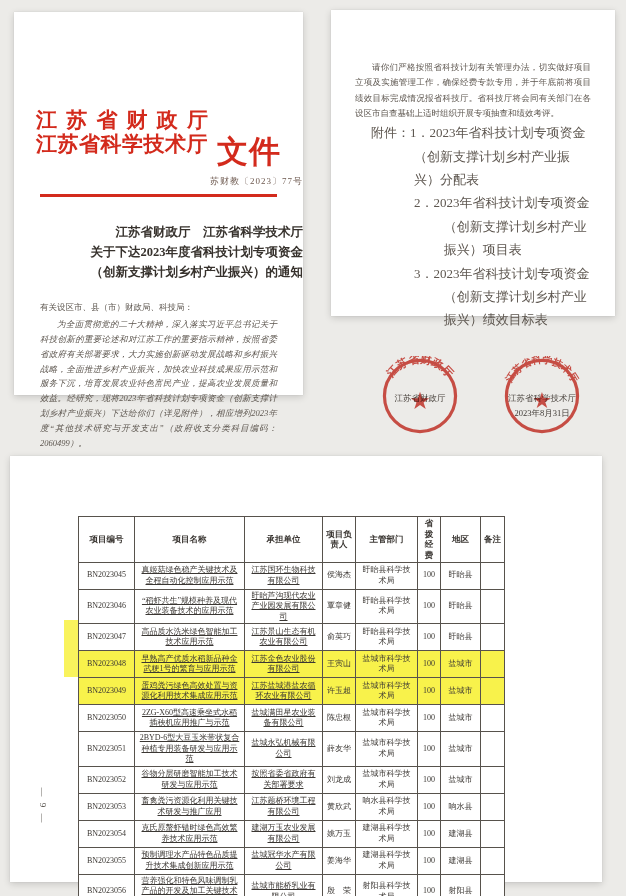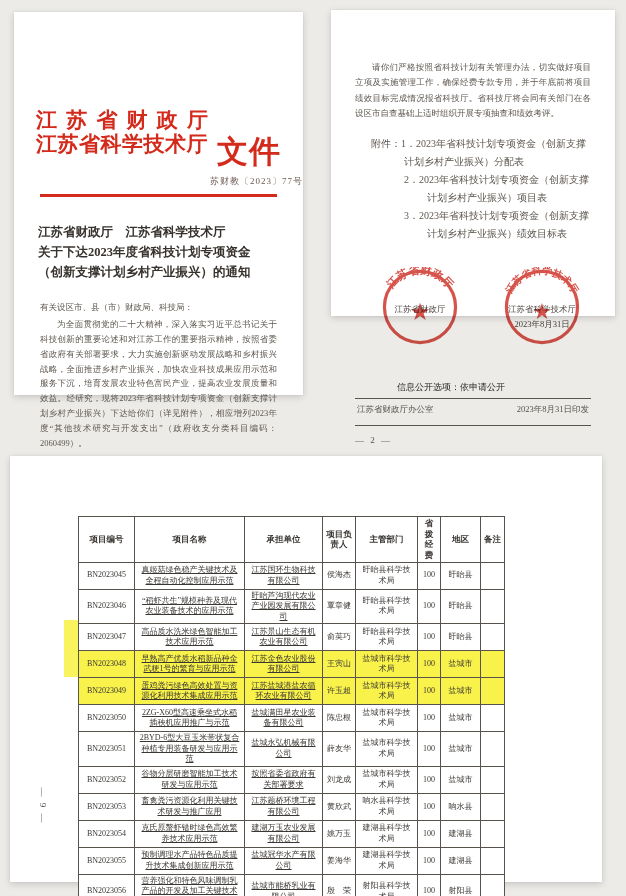--- a/index.html
+++ b/index.html
@@ -11,29 +11,29 @@
   .page3{left:10px;top:456px;width:592px;height:426px;}
 
   
   .gov-header{display:flex;justify-content:center;align-items:center;margin-top:80px;}
   .gov-names{width:172px;color:var(--accent);font-weight:bold;font-size:21px;line-height:1.12;}
   .gov-line1{text-align:justify;text-align-last:justify;}
   .gov-line2{text-align:center;letter-spacing:.5px;}
   .gov-suffix{color:var(--accent);font-weight:bold;font-size:31px;margin-left:9px;letter-spacing:1px;margin-top:39px;}
   .doc-number{text-align:right;margin-top:2px;font-size:9px;color:#6e5a50;letter-spacing:1px;}
   .red-rule{height:2.5px;background:var(--accent);margin:6px 26px 0 26px;}
-  .doc-title{margin-top:25px;text-align:left;font-weight:bold;font-size:12.5px;line-height:1.62;color:#37322d;padding-left:24px;}
+  .doc-title{margin-top:25px;text-align:right;font-weight:bold;font-size:12.5px;line-height:1.62;color:#37322d;padding-left:24px;}
   .salutation{margin:20px 26px 0 26px;font-size:8.5px;color:#5d564f;}
-  .body-par{margin:3px 26px 0 26px;text-indent:2em;text-align:justify;font-size:8.5px;line-height:1.74;color:#5d564f;}
+  .body-par{margin:3px 26px 0 26px;text-indent:2em;text-align:justify;font-size:8.5px;line-height:1.74;color:#5d564f;font-style:italic;}
   .pagenum1{margin:9px 42px 0 0;text-align:right;font-size:9px;color:#55504a;letter-spacing:2px;}
 
   
   .page2-inner{padding:30px 24px 0 24px;}
   .p2-body{text-indent:2em;text-align:justify;font-size:8.5px;line-height:1.8;color:#5d564f;margin-top:20px;}
-  .attachments{margin-top:14px;font-size:10px;line-height:1.8;color:#5d564f;padding-left:16px;}
+  .attachments{font-size:13px;line-height:1.8;color:#5d564f;padding-left:16px;}
   .att-item{padding-left:3.3em;text-indent:-3.3em;}
   .att-item + .att-item{padding-left:5.6em;text-indent:-2.3em;}
   .seals-row{position:relative;margin-top:24px;display:flex;margin-left:25px;gap:42px;height:88px;}
   .seal-wrap{position:relative;width:80px;height:80px;}
   .seal-orgname{position:absolute;left:50%;top:37px;transform:translateX(-50%);white-space:nowrap;
                 font-size:8.5px;color:#4c4640;z-index:0;}
   .seal-date{position:absolute;left:50%;top:52px;transform:translateX(-50%);white-space:nowrap;
              font-size:8.5px;color:#3f3a35;z-index:0;}
   .seal-svg{position:absolute;left:0;top:0;z-index:1;opacity:.85;mix-blend-mode:multiply;}
   .info-disclosure{margin-top:26px;font-weight:normal;font-size:9px;color:#2b2723;margin-left:42px;}

